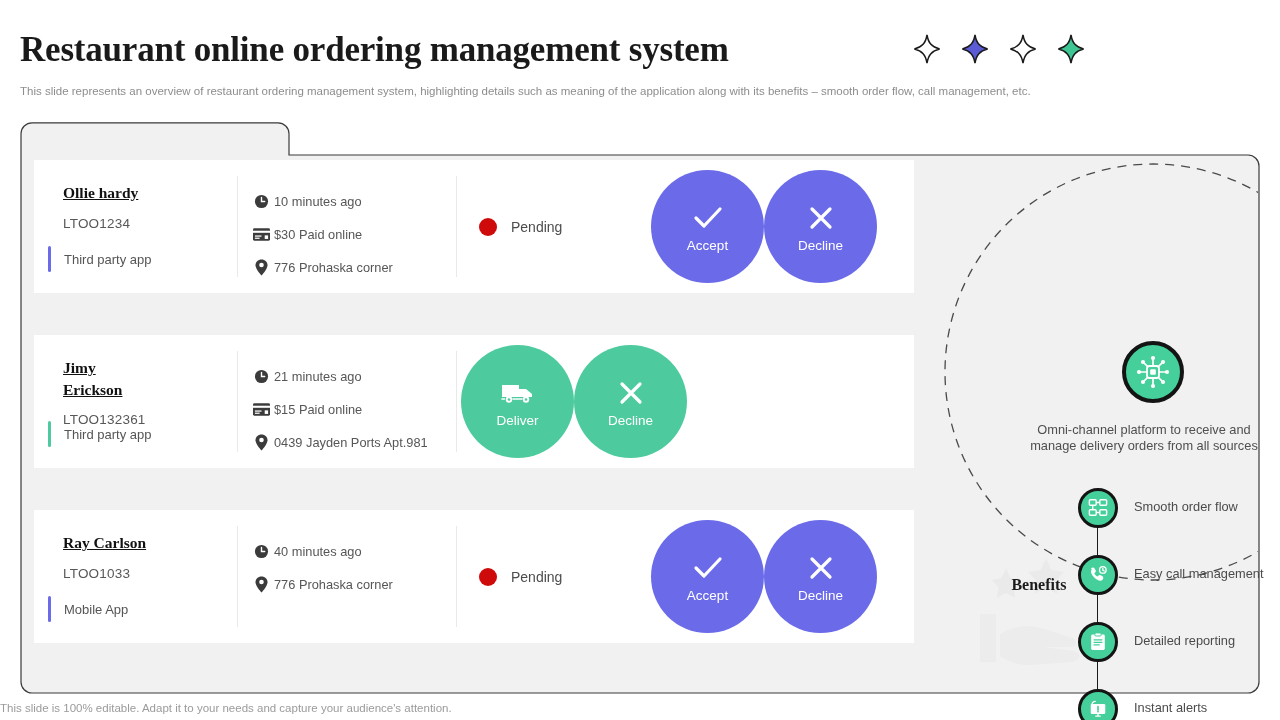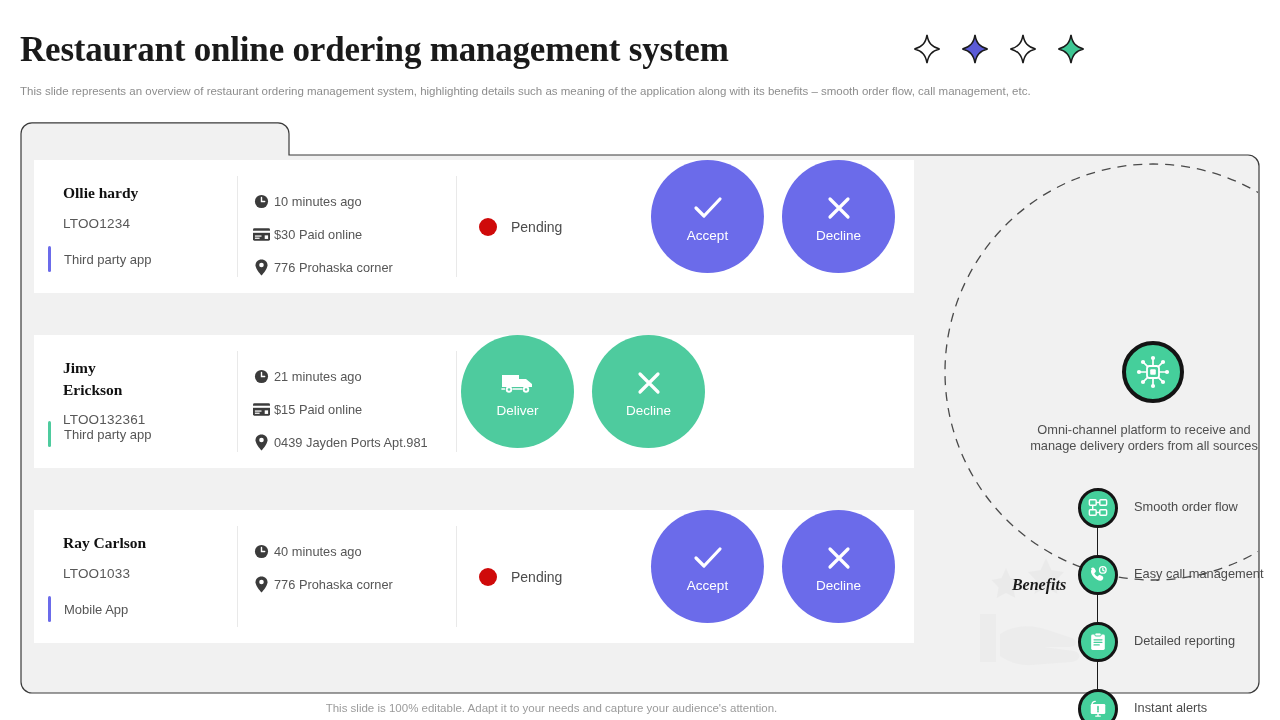--- a/index.html
+++ b/index.html
@@ -46,40 +46,40 @@
   }
   .order-card:last-child { margin-bottom: 0; }
 
   .col-name {
     position: relative; width: 203px;
     padding: 22px 0 0 29px; flex: 0 0 203px;
   }
   .cust-name {
     font-family: "Liberation Serif", serif;
     font-weight: 700; font-size: 15.5px; color: #111;
-    line-height: 21.5px; width: 90px;
+    line-height: 21.5px; width: 90px; text-decoration: underline;
   }
   .cust-id { font-size: 13.5px; color: #585858; margin-top: 12px; letter-spacing: .2px; }
   .src-wrap { position: absolute; left: 14px; bottom: 21px; display: flex; align-items: center; }
   .src-bar { width: 3px; height: 26px; border-radius: 2px; margin-right: 13px; }
   .src-label { font-size: 13px; color: #555; }
 
   .vdiv { width: 1px; background: #e9e9e9; margin: 16px 0; }
 
   .col-meta { flex: 0 0 218px; padding: 25px 0 0 10px; }
   .meta-row { display: flex; align-items: center; height: 33px; }
   .meta-ico { width: 26px; display: flex; justify-content: center; color: #3b3b3b; }
   .meta-ico svg { display: block; }
   .meta-txt { font-size: 12.8px; color: #565656; white-space: nowrap; }
 
   .col-status { flex: 0 0 190px; display: flex; align-items: center; padding-left: 22px; }
   .dot { width: 18px; height: 18px; border-radius: 50%; margin-right: 14px; flex: 0 0 18px; }
   .status-txt { font-size: 14px; color: #4c4c4c; white-space: nowrap; text-align: right; }
 
-  .col-actions { flex: 1; display: flex; align-items: flex-start; gap: 18px; padding-left: 4px; }
+  .col-actions { flex: 1; display: flex; align-items: center; padding-left: 4px; }
   .act-btn {
     width: 113px; height: 113px; border-radius: 50%;
     display: flex; flex-direction: column; align-items: center; justify-content: center;
     color: #fff; border: none; cursor: pointer; gap: 2px;
   }
   .act-btn .glyph { height: 36px; display: flex; align-items: center; justify-content: center; }
   .act-btn .lbl { font-size: 13.5px; color: #ffffff; }
 
   
   .benefits { position: absolute; left: 908px; top: 4px; width: 328px; height: 560px; }
@@ -89,39 +89,39 @@
     width: 62px; height: 62px; border-radius: 50%;
     background: #45cf9b; border: 4px solid #141414;
     display: flex; align-items: center; justify-content: center;
   }
   .hub-caption {
     position: absolute; left: 92px; top: 294px; width: 244px;
     text-align: center; font-size: 12.8px; color: #4f4f4f; line-height: 16px;
   }
   .benefits-label {
     position: absolute; left: 44px; top: 448px; width: 130px; text-align: center;
-    font-family: "Liberation Serif", serif; font-weight: 700; font-size: 16px; color: #1b1b1b; font-style: italic;
+    font-family: "Liberation Serif", serif; font-weight: 700; font-size: 16px; color: #1b1b1b;
   }
   .watermark { position: absolute; left: 38px; top: 428px; opacity: .40; }
 
   .blist { position: absolute; left: 148px; top: 346px; width: 190px; }
   .bitem { position: relative; height: 67px; display: flex; align-items: center; }
   .bicon {
     width: 40px; height: 40px; border-radius: 50%;
     background: #45cf9b; border: 3.5px solid #141414;
     display: flex; align-items: center; justify-content: center;
     flex: 0 0 40px; z-index: 2;
   }
   .btext { margin-left: 16px; font-size: 12.8px; color: #4b4b4b; line-height: 16.5px; }
   .bspine { position: absolute; left: 19px; top: 16px; width: 1.4px; height: 244px; background: #1b1b1b; z-index: 1; }
 
   
   .footer {
     position: absolute; left: 0; right: 0; bottom: 6px;
-    text-align: center; font-size: 11.5px; color: #9b9b9b;
+    font-size: 11.5px; color: #9b9b9b;
   }
 </style>
 </head>
 <body>
 
 <div class="slide">
 
   <div class="title">Restaurant online ordering management system</div>
   <div class="subtitle">This slide represents an overview of restaurant ordering management system, highlighting details such as meaning of the application along with its benefits – smooth order flow, call management, etc.</div>
 

